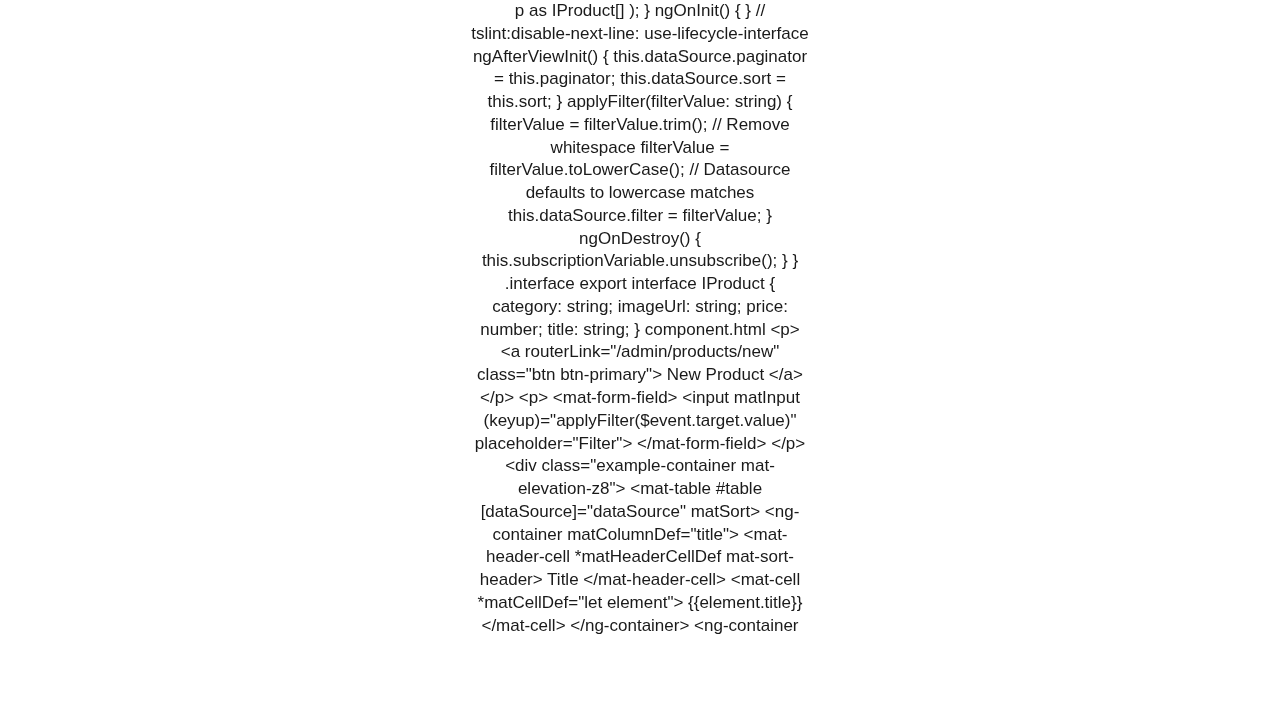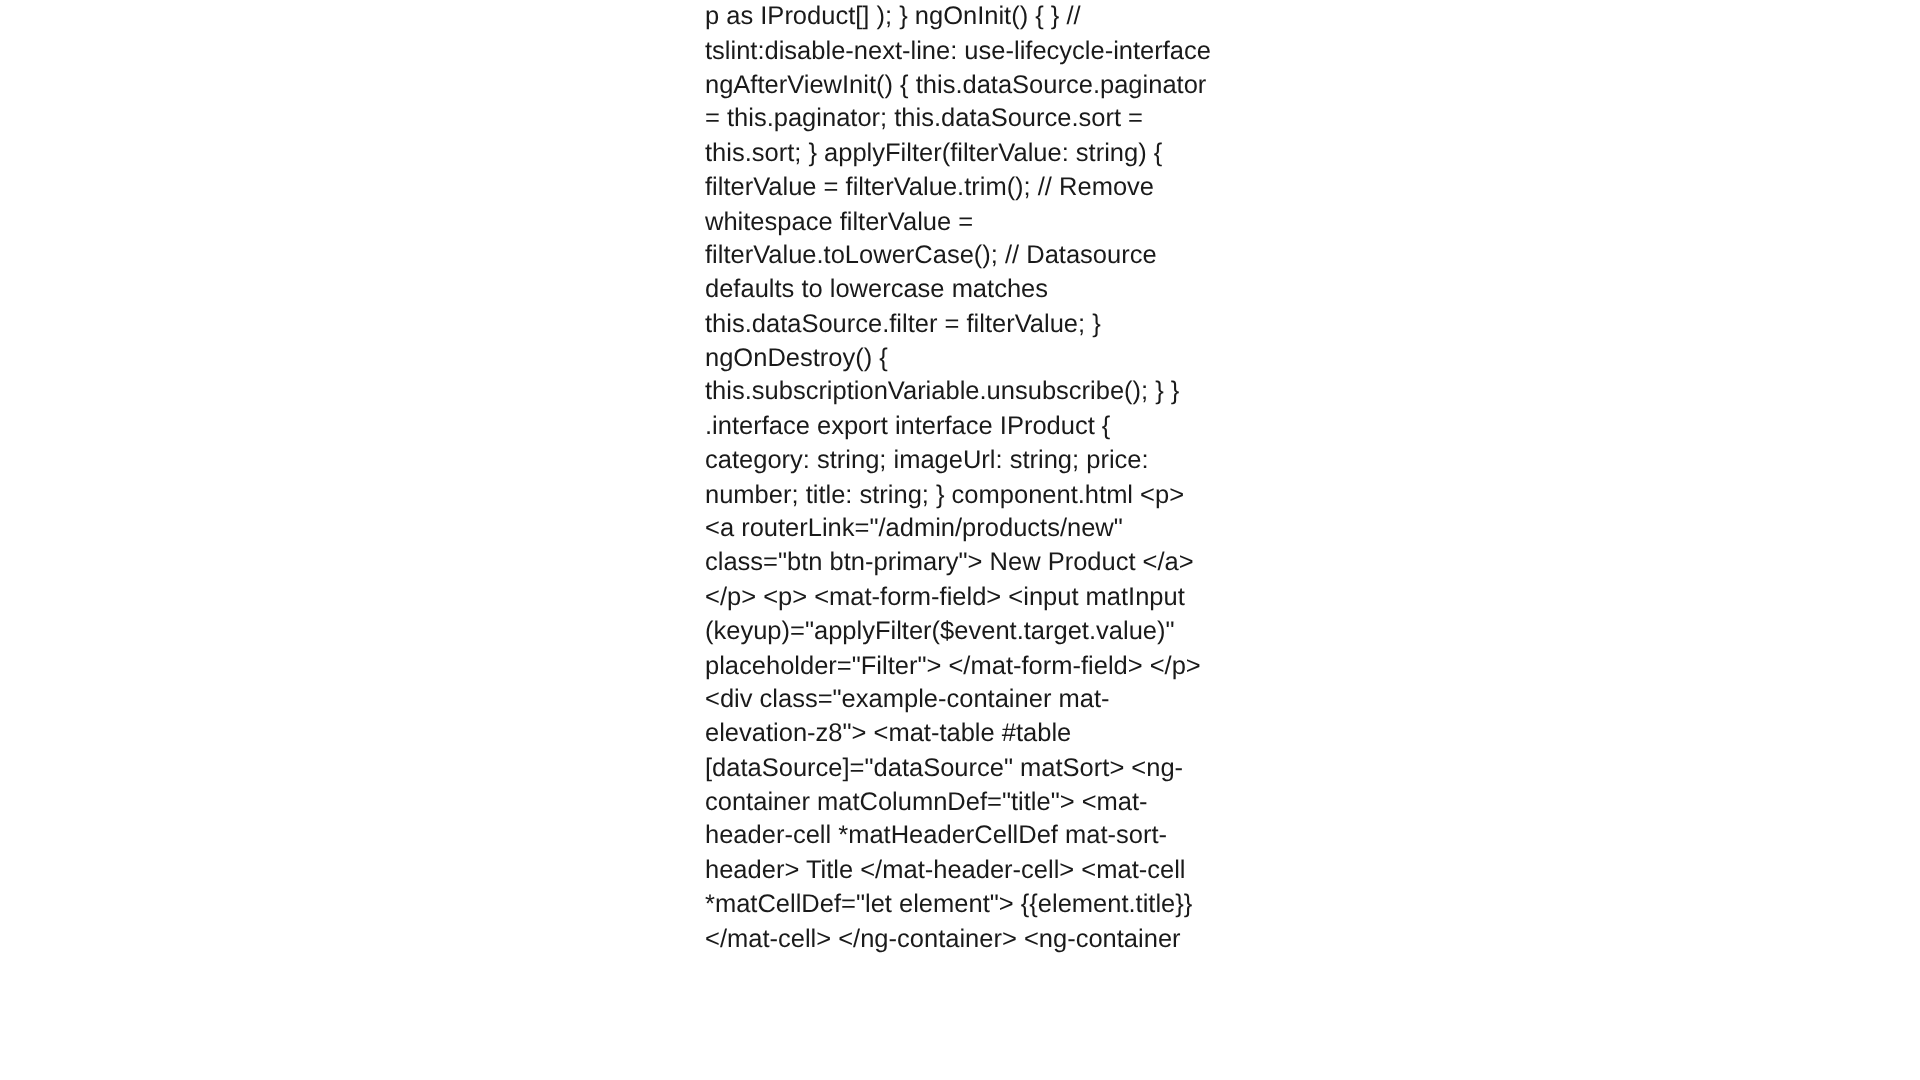--- a/index.html
+++ b/index.html
@@ -13,21 +13,21 @@
       font-family: Arial, Helvetica, sans-serif;
       font-size: 17px;
       line-height: 1.34;
       color: #1a1a1a;
       background: #ffffff;
       overflow: hidden;
     }
     .content-wrapper {
       width: 340px;
       margin: 0 auto;
-      text-align: left;
+      text-align: center;
       padding-top: 0;
     }
     .code-text {
       white-space: normal;
       word-wrap: break-word;
     }
   </style>
 </head>
 <body>
 

